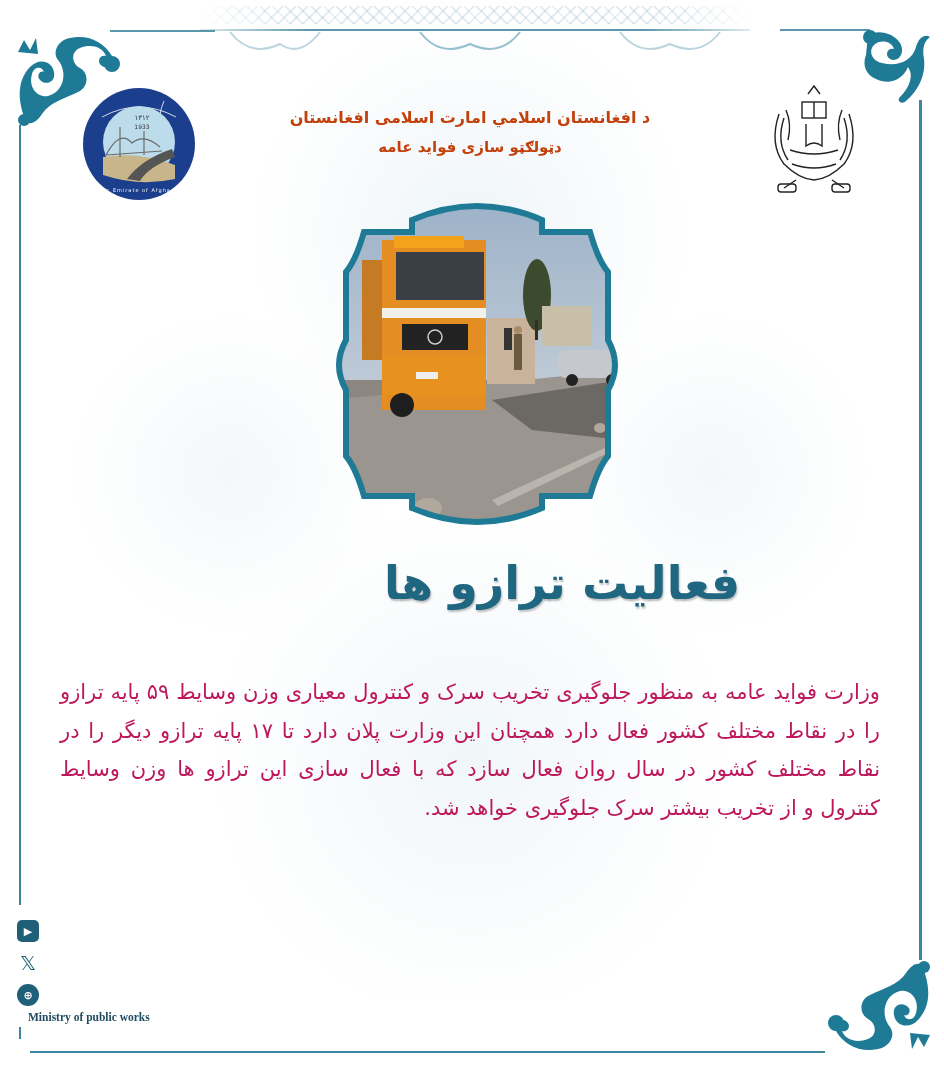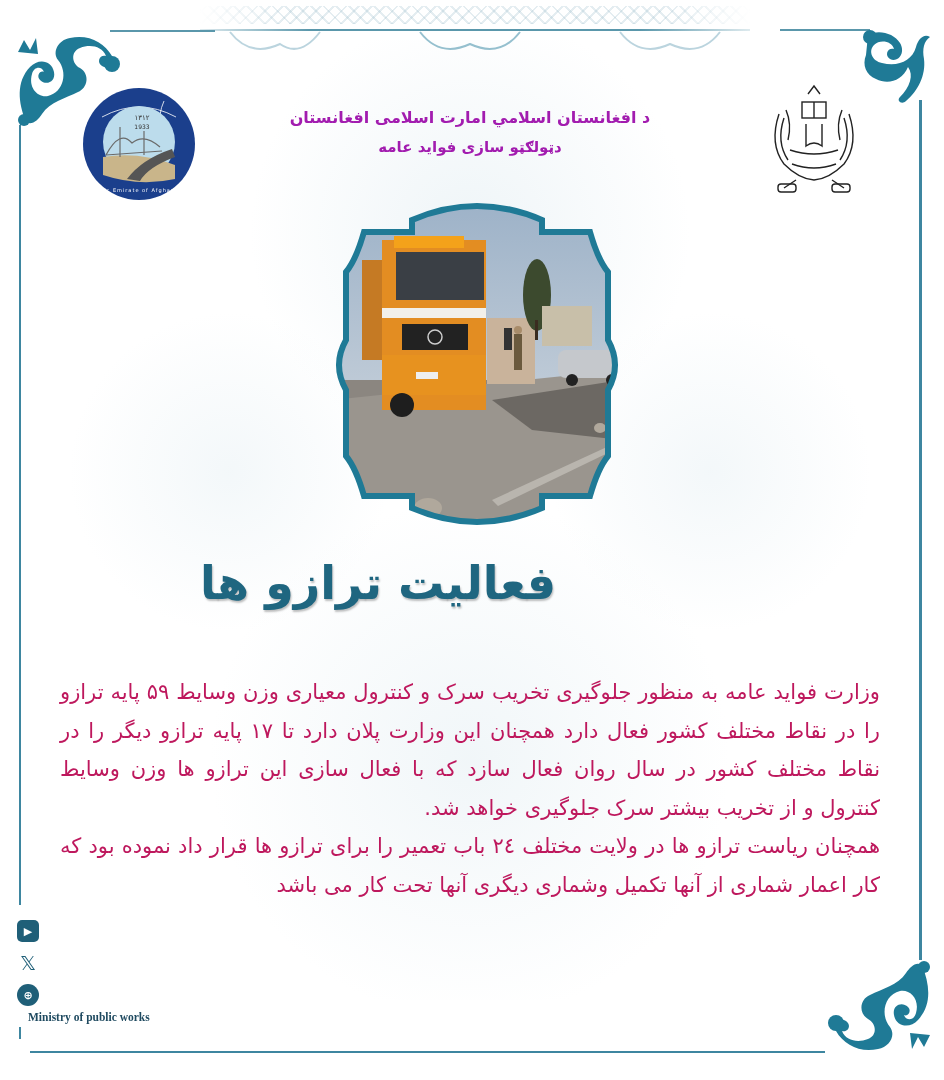--- a/index.html
+++ b/index.html
@@ -35,39 +35,39 @@
     mask: linear-gradient(90deg, transparent, #000 15%, #000 85%, transparent);
   }
   .top-arches { position:absolute; left:210px; top:30px; width:530px; height:30px; }
   .corner { position:absolute; }
   .corner-tl { left:8px; top:22px; width:120px; height:110px; }
   .corner-tr { left:858px; top:25px; width:80px; height:80px; }
   .corner-br { left:820px; top:955px; width:120px; height:110px; }
 
   .header-text {
     position:absolute; left:230px; width:480px; text-align:center;
-    color:#a21caf; direction:rtl; font-weight:bold;
+    color:#c2410c; direction:rtl; font-weight:bold;
   }
   .header-line1 { top:108px; font-size:16px; }
   .header-line2 { top:138px; font-size:15px; }
 
   .logo-left {
     position:absolute; left:82px; top:87px; width:114px; height:114px;
   }
   .logo-right {
     position:absolute; left:764px; top:84px; width:100px; height:110px;
   }
 
   .photo-frame {
     position:absolute; left:332px; top:200px; width:290px; height:330px;
   }
   .photo-frame svg { display:block; }
 
   .title {
-    position:absolute; left:200px; top:556px; width:540px; text-align:left;
+    position:absolute; left:200px; top:556px; width:540px; text-align:right;
     direction:rtl; font-size:46px; font-weight:bold;
     color:#1f6680;
     text-shadow: 1px 2px 2px rgba(0,0,0,0.25);
     letter-spacing:1px;
   }
 
   .body-text {
     position:absolute; left:60px; top:673px; width:820px;
     direction:rtl; text-align:justify; text-align-last:right;
     color:#be185d; font-size:21px; line-height:38.5px;
@@ -220,21 +220,20 @@
       <circle cx="186" cy="130" r="4" fill="#a88c6a"></circle>
     </g>
     <path d="M80 20 Q145 -8 210 20 L210 32 L258 32 Q266 60 276 72 L276 140 Q290 165 276 190 L276 256 Q266 268 258 296 L210 296 L210 308 Q145 336 80 308 L80 296 L32 296 Q24 268 14 256 L14 190 Q0 165 14 140 L14 72 Q24 60 32 32 L80 32 Z" fill="none" stroke="#1f7a96" stroke-width="6"></path>
   </svg>
 </div>
 
 <div class="title">فعالیت ترازو ها</div>
 
 <div class="body-text">
   <p>وزارت فواید عامه به منظور جلوگیری تخریب سرک و کنترول معیاری وزن وسایط ۵۹ پایه ترازو را در نقاط مختلف کشور فعال دارد همچنان این وزارت پلان دارد  تا ۱۷ پایه ترازو دیگر را در نقاط مختلف کشور در سال روان فعال سازد که با فعال سازی این ترازو ها وزن وسایط کنترول و از تخریب بیشتر سرک جلوگیری خواهد شد.</p>
-  <p>همچنان ریاست ترازو ها در ولایت مختلف ٢٤ باب تعمیر را  برای ترازو ها قرار داد نموده بود که کار اعمار شماری از آنها تکمیل وشماری دیگری آنها تحت کار می باشد</p>
 </div>
 
 <div class="social">
   <div class="social-icon">
     <span>▶</span>
   </div>
   <div class="social-icon x">
     <span>𝕏</span>
   </div>
   <div class="social-icon globe">

